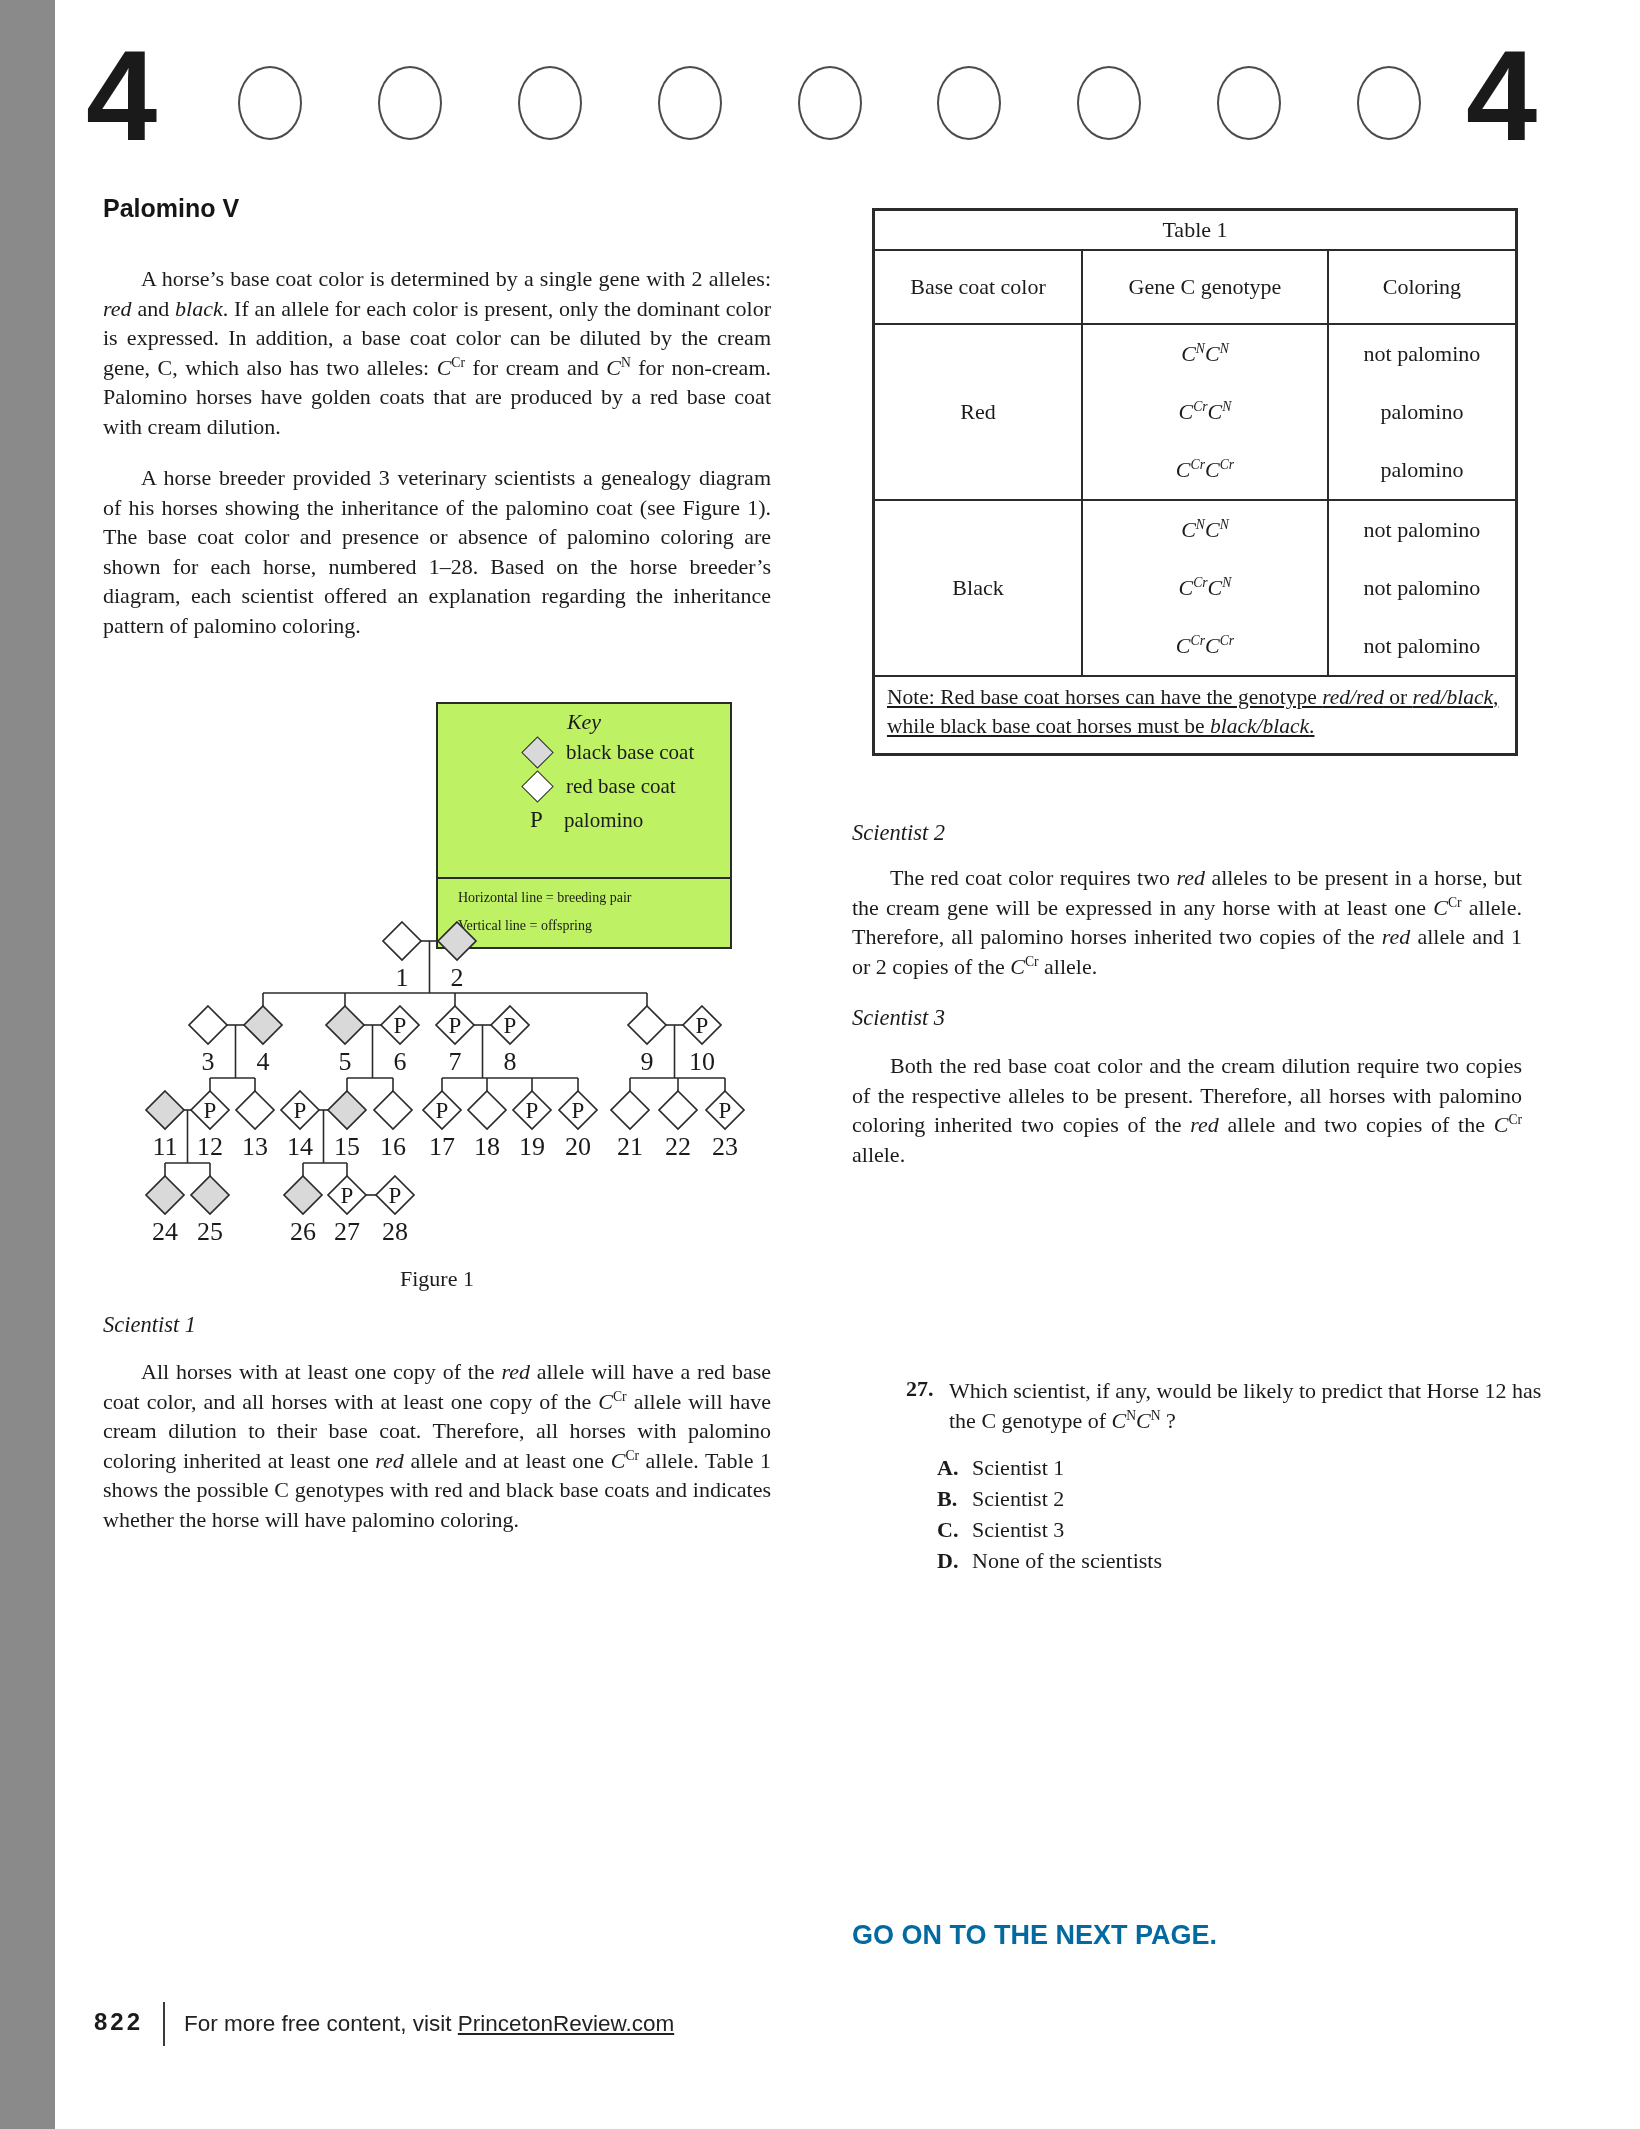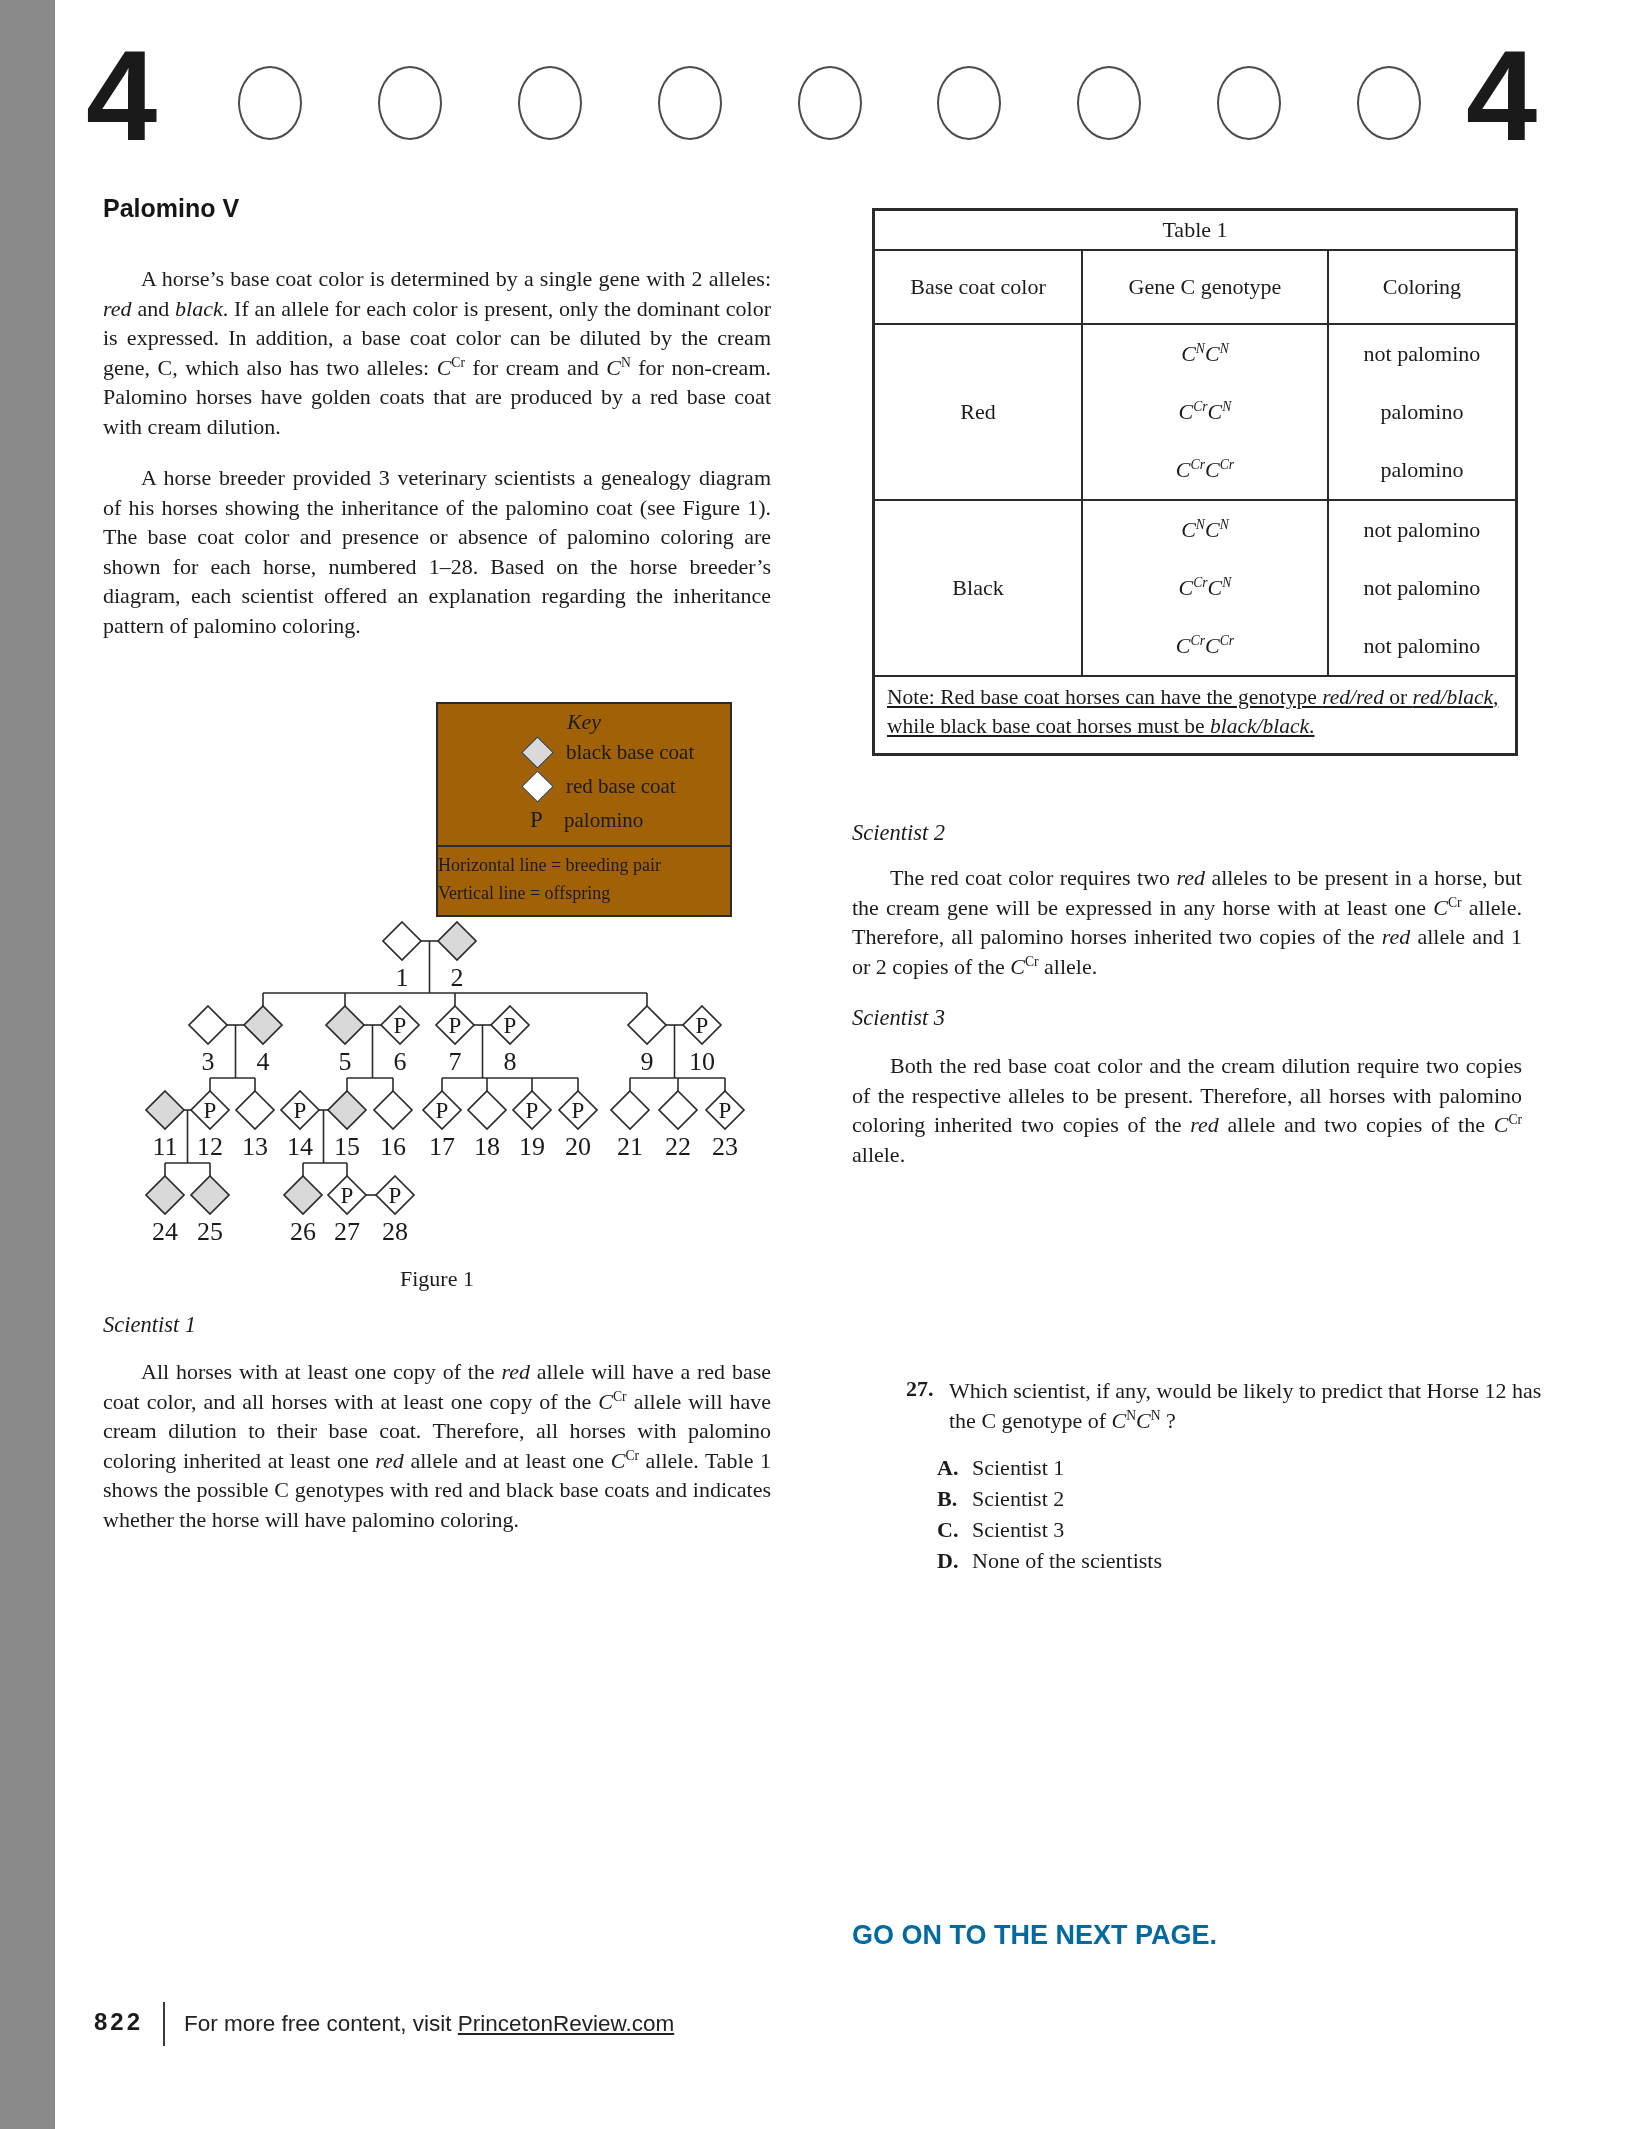--- a/index.html
+++ b/index.html
@@ -12,30 +12,30 @@
   .bubbles{left:238px;top:66px;width:1183px;display:flex;justify-content:space-between;}
   .bubble{width:60px;height:70px;border:2px solid #4b4b4b;border-radius:50%;background:#fff;}
   .passage-label{left:103px;top:194px;font-family:"Liberation Sans",sans-serif;
                  font-weight:bold;font-size:25px;color:#161616;}
   .body-par{font-size:22px;line-height:29.5px;text-align:justify;text-indent:38px;width:668px;left:103px;}
   .rcol-par{width:670px;left:852px;}
   .sci-head{font-style:italic;font-size:22.5px;}
   .figcap{left:103px;top:1266px;width:668px;text-align:center;font-size:22px;}
 
   
-  .keybox{left:436px;top:702px;width:292px;border:2px solid #2b2b2b;font-size:21px;background:#a16207;}
+  .keybox{left:436px;top:702px;width:292px;border:2px solid #2b2b2b;font-size:21px;background:#bef264;}
   .key-top{padding:5px 0 8px 0;}
   .key-title{text-align:center;font-style:italic;font-size:22px;height:26px;line-height:26px;}
   .key-row{display:flex;align-items:center;height:34px;padding-left:88px;}
   .key-diamond{width:21px;height:21px;border:1.7px solid #2b2b2b;transform:rotate(45deg);
                flex:0 0 21px;margin-right:17px;}
   .kd-black{background:#d9d9d9;}
   .kd-red{background:#ffffff;}
   .key-p{width:21px;flex:0 0 21px;text-align:center;margin-right:17px;font-size:23px;}
-  .key-notes{border-top:2px solid #2b2b2b;padding:5px 8px 8px 0;line-height:27.5px;font-size:18px;}
+  .key-notes{border-top:2px solid #2b2b2b;padding:5px 8px 8px 20px;line-height:27.5px;font-size:14px;margin-top:32px;}
 
   
   #table1{left:872px;top:208px;}
   #table1 table{border-collapse:collapse;width:646px;font-size:22px;border:3px solid #2b2b2b;}
   #table1 td,#table1 th{border:2px solid #2b2b2b;}
   #table1 .t-title{height:36px;text-align:center;}
   #table1 th{font-weight:normal;height:72px;text-align:center;padding:0 8px;}
   #table1 .base,#table1 .geno,#table1 .colr{border-top:none;border-bottom:none;
         height:56px;text-align:center;vertical-align:middle;}
   #table1 .geno{font-style:italic;}

